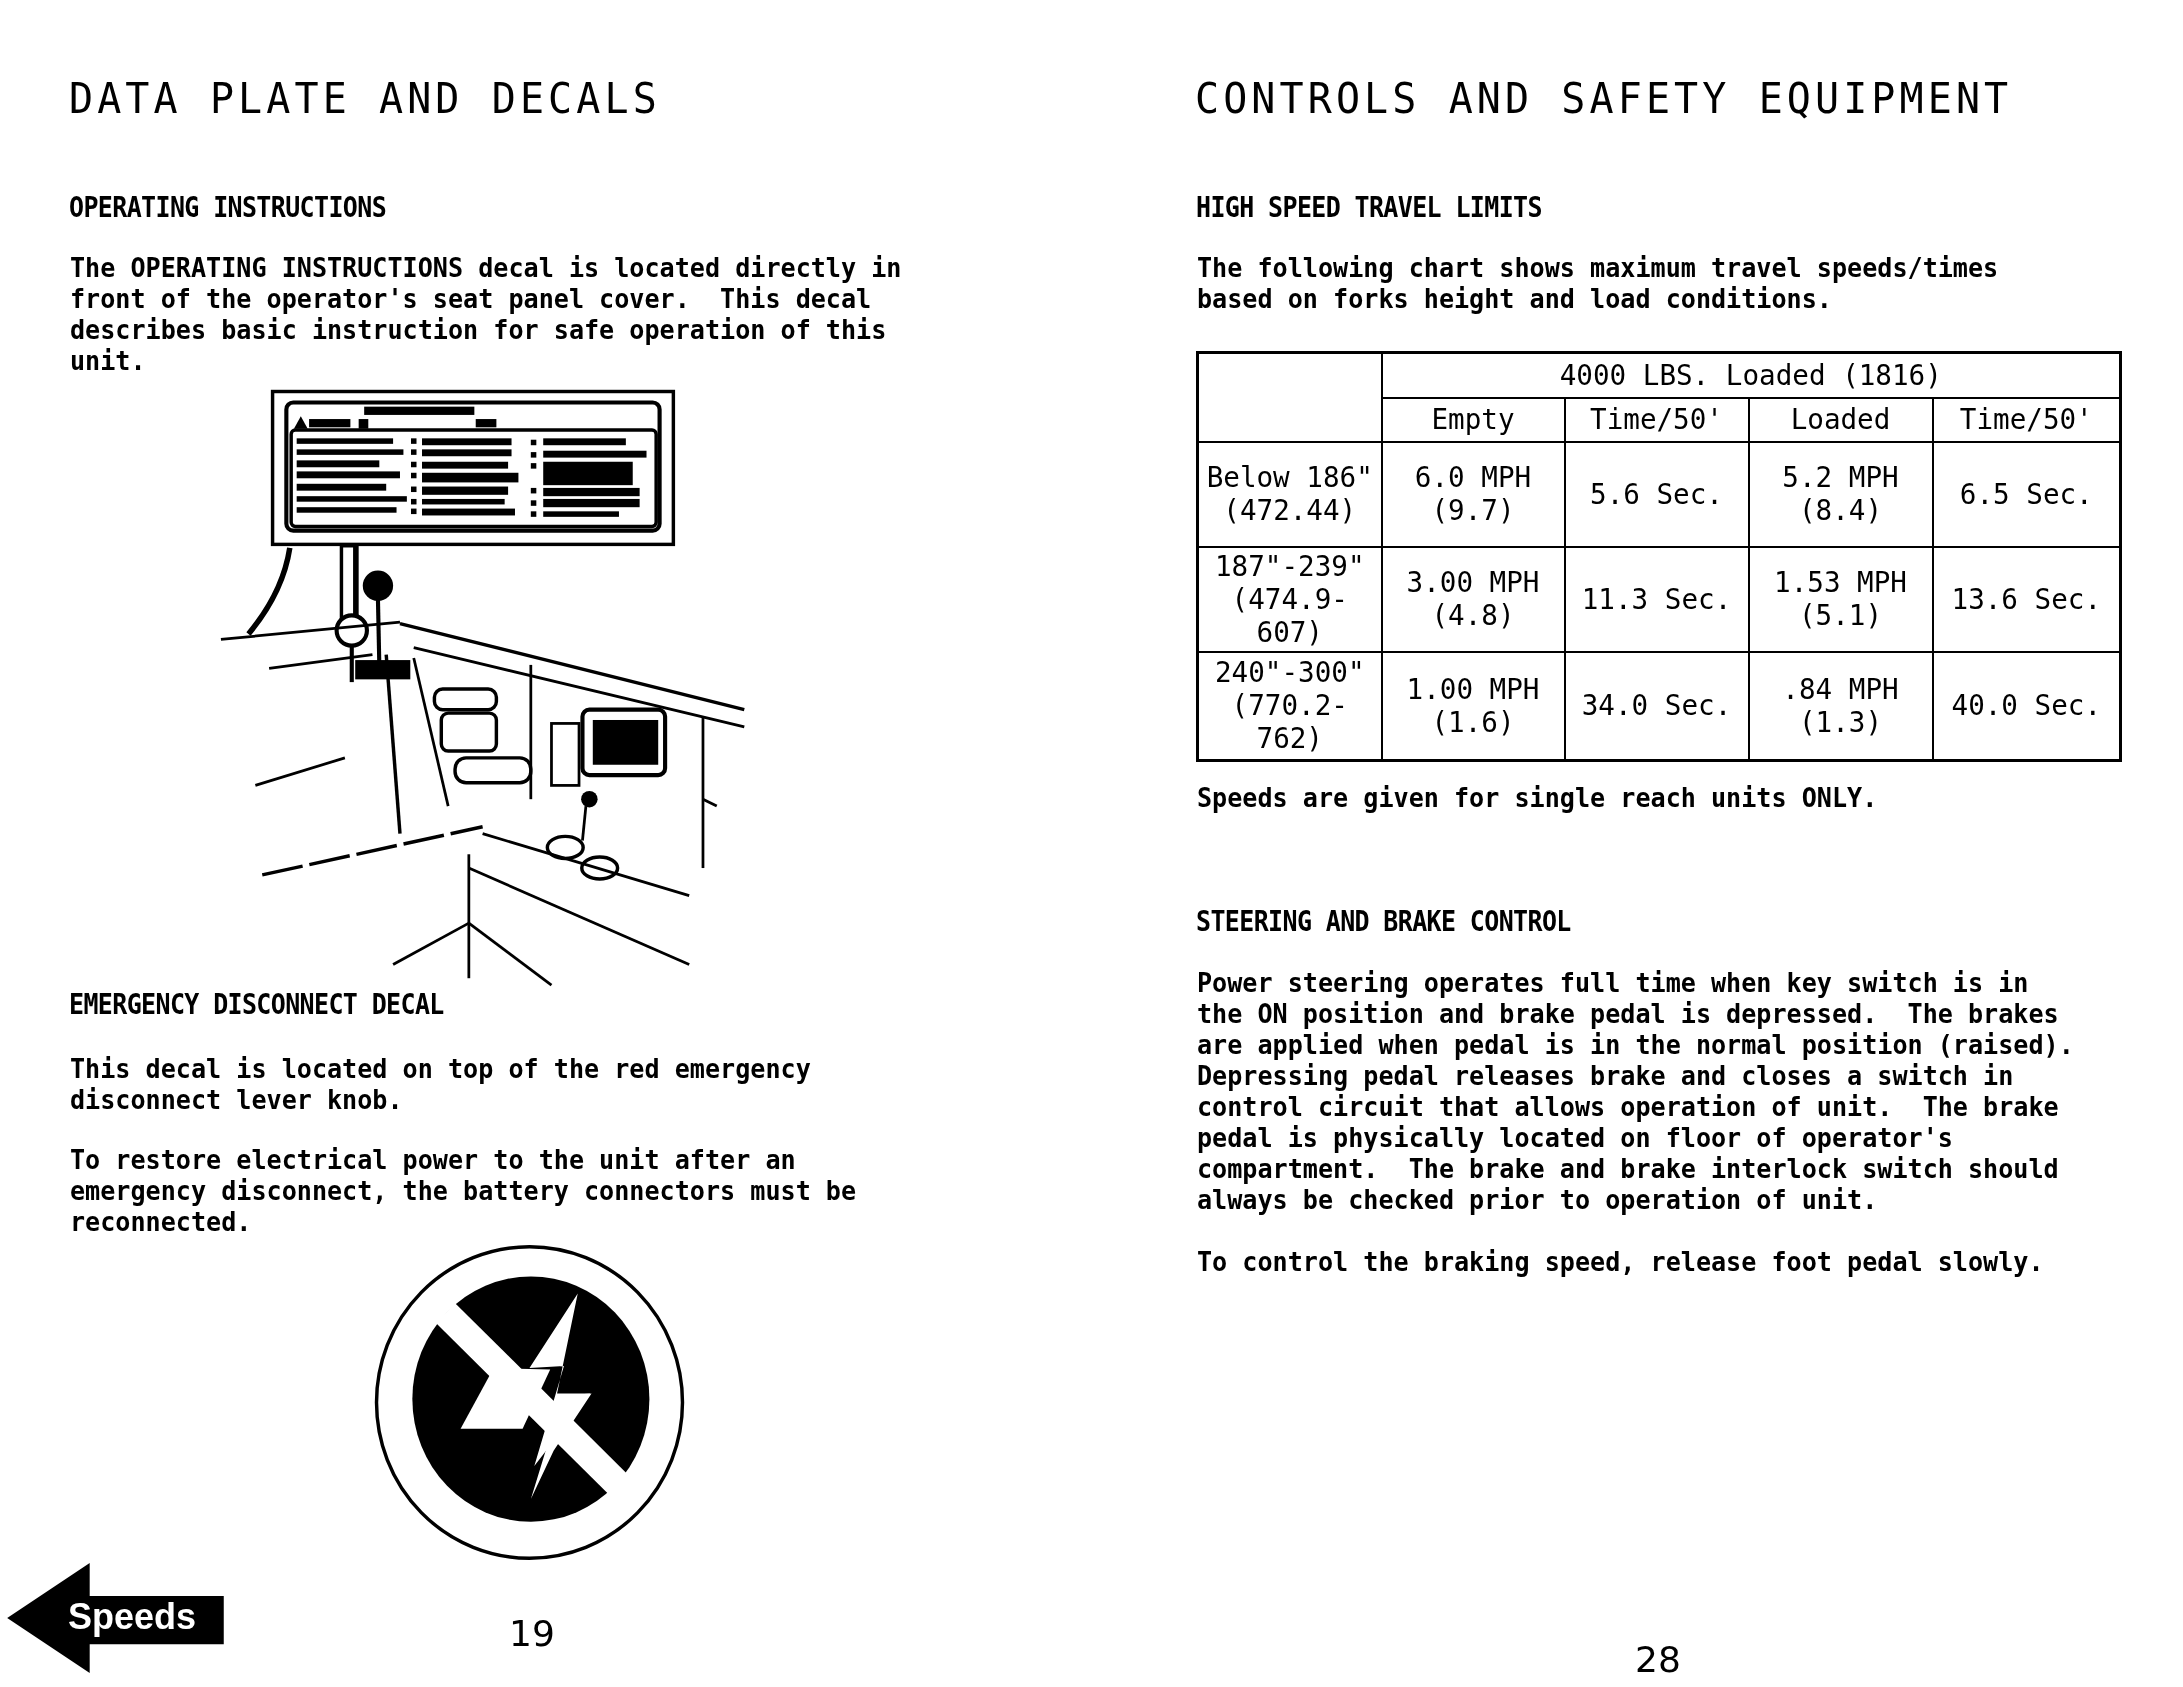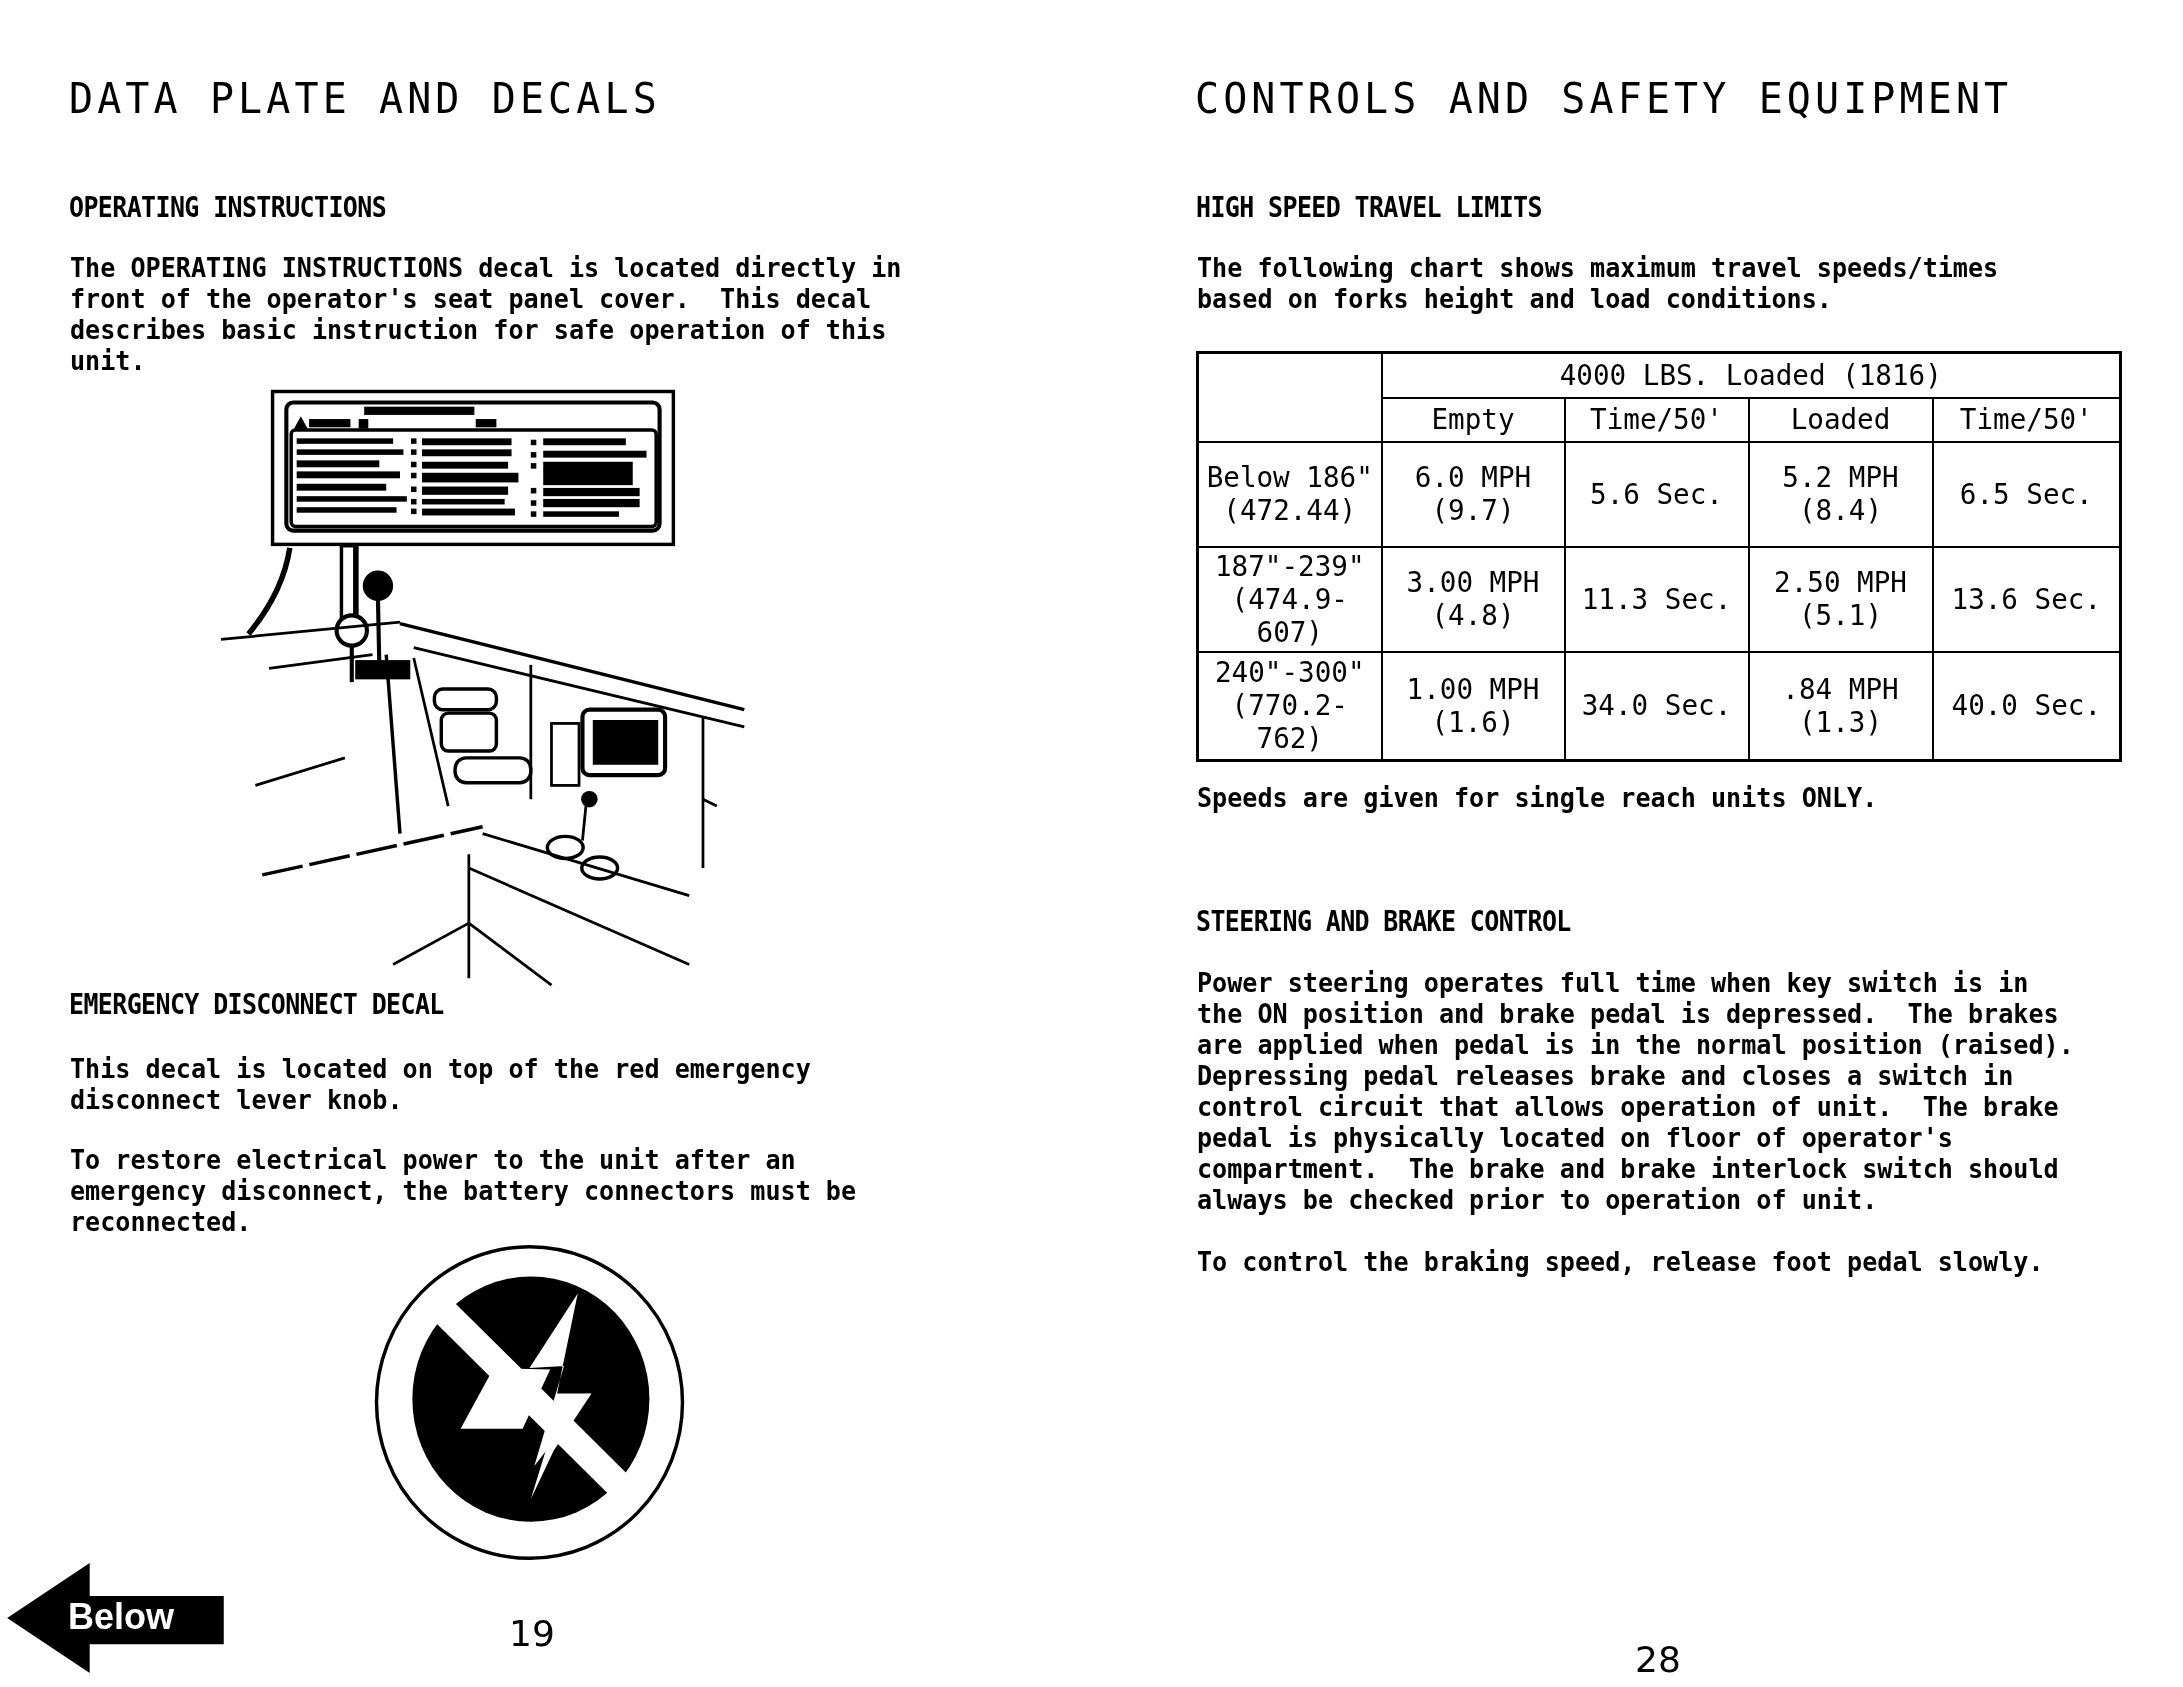--- a/index.html
+++ b/index.html
@@ -136,21 +136,21 @@
   <polygon points="320,217 265,300 232,370 278,220" fill="#fff"></polygon>
   <polygon points="130,268 178,180 260,182 220,268" fill="#fff"></polygon>
 </svg>
 
 <div class="abs page-num" style="left:509px; top:1613px;">19</div>
 
 <div class="return-btn">
   <svg width="219" height="110" viewBox="0 0 318 160">
     <polygon points="0,80 120,0 120,48 315,48 315,118 120,118 120,160" fill="#000"></polygon>
   </svg>
-  <span class="return-label">Below</span>
+  <span class="return-label">Speeds</span>
 </div>
 
 <div class="abs page-title" style="left:1195px; top:74px;">CONTROLS AND SAFETY EQUIPMENT</div>
 
 <div class="abs section-head" style="left:1196px; top:190px;">HIGH SPEED TRAVEL LIMITS</div>
 <div class="abs body-text" style="left:1197px; top:252px;">The following chart shows maximum travel speeds/times
 based on forks height and load conditions.</div>
 
 <table class="speed">
   <colgroup>
@@ -191,21 +191,21 @@
     <td>
           <span class="cell-line">187"-239"</span>
           <span class="cell-line">(474.9-607)</span>
         </td>
     <td>
           <span class="cell-line">3.00 MPH</span>
           <span class="cell-line">(4.8)</span>
         </td>
     <td>11.3 Sec.</td>
     <td>
-          <span class="cell-line">2.50 MPH</span>
+          <span class="cell-line">1.53 MPH</span>
           <span class="cell-line">(5.1)</span>
         </td>
     <td>13.6 Sec.</td>
   </tr>
   <tr style="height:105px">
     <td>
           <span class="cell-line">240"-300"</span>
           <span class="cell-line">(770.2-762)</span>
         </td>
     <td>

